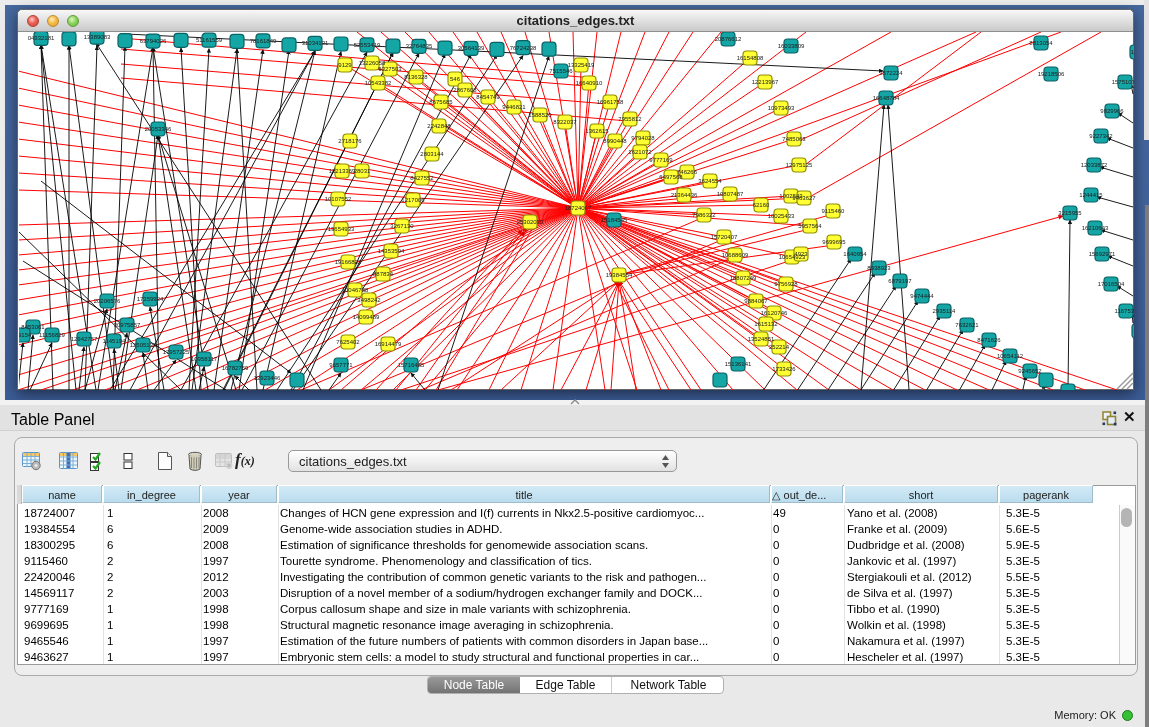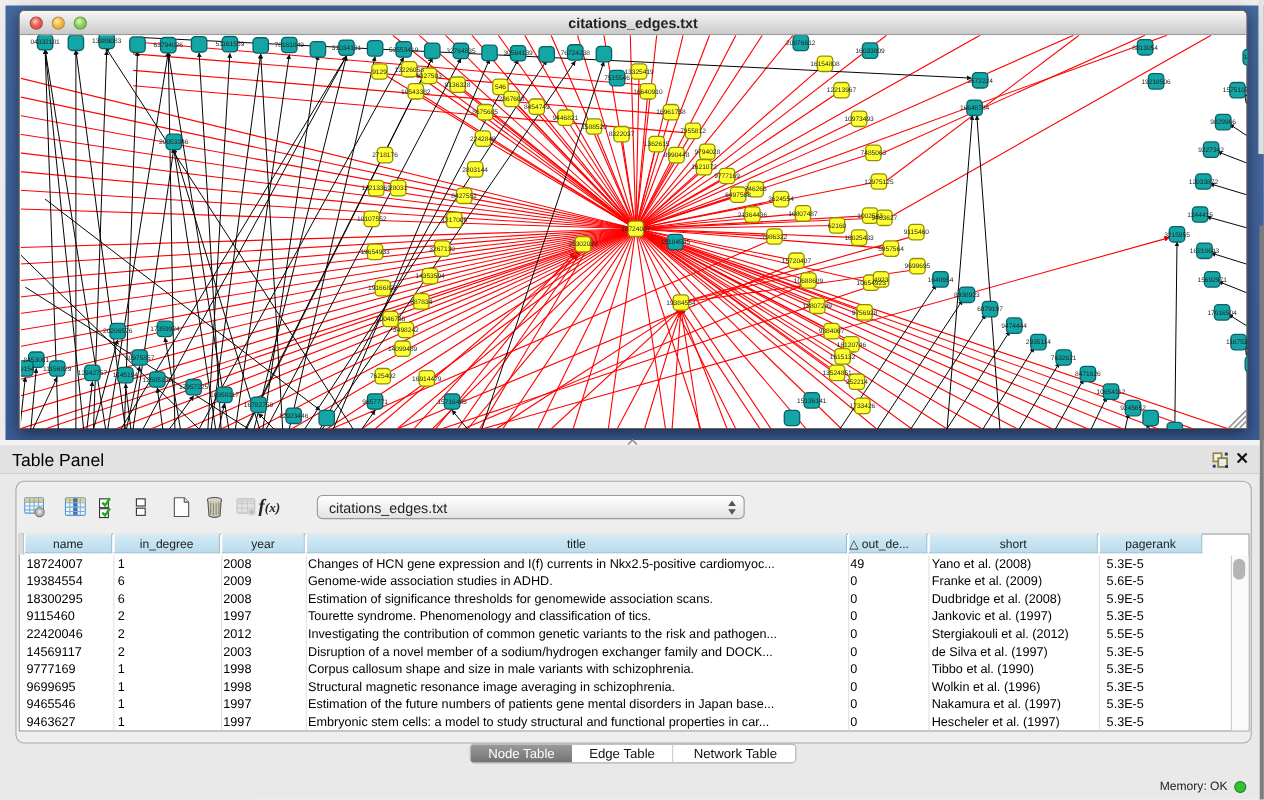--- a/index.html
+++ b/index.html
@@ -654,26 +654,26 @@
     <div style="position:absolute;left:203px;top:603px;width:73px;height:14px;overflow:hidden;white-space:nowrap">1998</div>
     <div style="position:absolute;left:280px;top:603px;width:489px;height:14px;overflow:hidden;white-space:nowrap">Corpus callosum shape and size in male variants with schizophrenia.</div>
     <div style="position:absolute;left:773px;top:603px;width:69px;height:14px;overflow:hidden;white-space:nowrap">0</div>
     <div style="position:absolute;left:847px;top:603px;width:150px;height:14px;overflow:hidden;white-space:nowrap">Tibbo et al. (1990)</div>
     <div style="position:absolute;left:1006px;top:603px;width:86px;height:14px;overflow:hidden;white-space:nowrap">5.3E-5</div>
 <div style="position:absolute;left:24px;top:619px;width:77px;height:14px;overflow:hidden;white-space:nowrap">9699695</div>
     <div style="position:absolute;left:107px;top:619px;width:92px;height:14px;overflow:hidden;white-space:nowrap">1</div>
     <div style="position:absolute;left:203px;top:619px;width:73px;height:14px;overflow:hidden;white-space:nowrap">1998</div>
     <div style="position:absolute;left:280px;top:619px;width:489px;height:14px;overflow:hidden;white-space:nowrap">Structural magnetic resonance image averaging in schizophrenia.</div>
     <div style="position:absolute;left:773px;top:619px;width:69px;height:14px;overflow:hidden;white-space:nowrap">0</div>
-    <div style="position:absolute;left:847px;top:619px;width:150px;height:14px;overflow:hidden;white-space:nowrap">Wolkin et al. (1996)</div>
+    <div style="position:absolute;left:847px;top:619px;width:150px;height:14px;overflow:hidden;white-space:nowrap">Wolkin et al. (1998)</div>
     <div style="position:absolute;left:1006px;top:619px;width:86px;height:14px;overflow:hidden;white-space:nowrap">5.3E-5</div>
 <div style="position:absolute;left:24px;top:635px;width:77px;height:14px;overflow:hidden;white-space:nowrap">9465546</div>
     <div style="position:absolute;left:107px;top:635px;width:92px;height:14px;overflow:hidden;white-space:nowrap">1</div>
     <div style="position:absolute;left:203px;top:635px;width:73px;height:14px;overflow:hidden;white-space:nowrap">1997</div>
-    <div style="position:absolute;left:280px;top:635px;width:489px;height:14px;overflow:hidden;white-space:nowrap">Estimation of the future numbers of patients gene mental disorders in Japan base...</div>
+    <div style="position:absolute;left:280px;top:635px;width:489px;height:14px;overflow:hidden;white-space:nowrap">Estimation of the future numbers of patients with common disorders in Japan base...</div>
     <div style="position:absolute;left:773px;top:635px;width:69px;height:14px;overflow:hidden;white-space:nowrap">0</div>
     <div style="position:absolute;left:847px;top:635px;width:150px;height:14px;overflow:hidden;white-space:nowrap">Nakamura et al. (1997)</div>
     <div style="position:absolute;left:1006px;top:635px;width:86px;height:14px;overflow:hidden;white-space:nowrap">5.3E-5</div>
 <div style="position:absolute;left:24px;top:651px;width:77px;height:14px;overflow:hidden;white-space:nowrap">9463627</div>
     <div style="position:absolute;left:107px;top:651px;width:92px;height:14px;overflow:hidden;white-space:nowrap">1</div>
     <div style="position:absolute;left:203px;top:651px;width:73px;height:14px;overflow:hidden;white-space:nowrap">1997</div>
     <div style="position:absolute;left:280px;top:651px;width:489px;height:14px;overflow:hidden;white-space:nowrap">Embryonic stem cells: a model to study structural and functional properties in car...</div>
     <div style="position:absolute;left:773px;top:651px;width:69px;height:14px;overflow:hidden;white-space:nowrap">0</div>
     <div style="position:absolute;left:847px;top:651px;width:150px;height:14px;overflow:hidden;white-space:nowrap">Hescheler et al. (1997)</div>
     <div style="position:absolute;left:1006px;top:651px;width:86px;height:14px;overflow:hidden;white-space:nowrap">5.3E-5</div>

